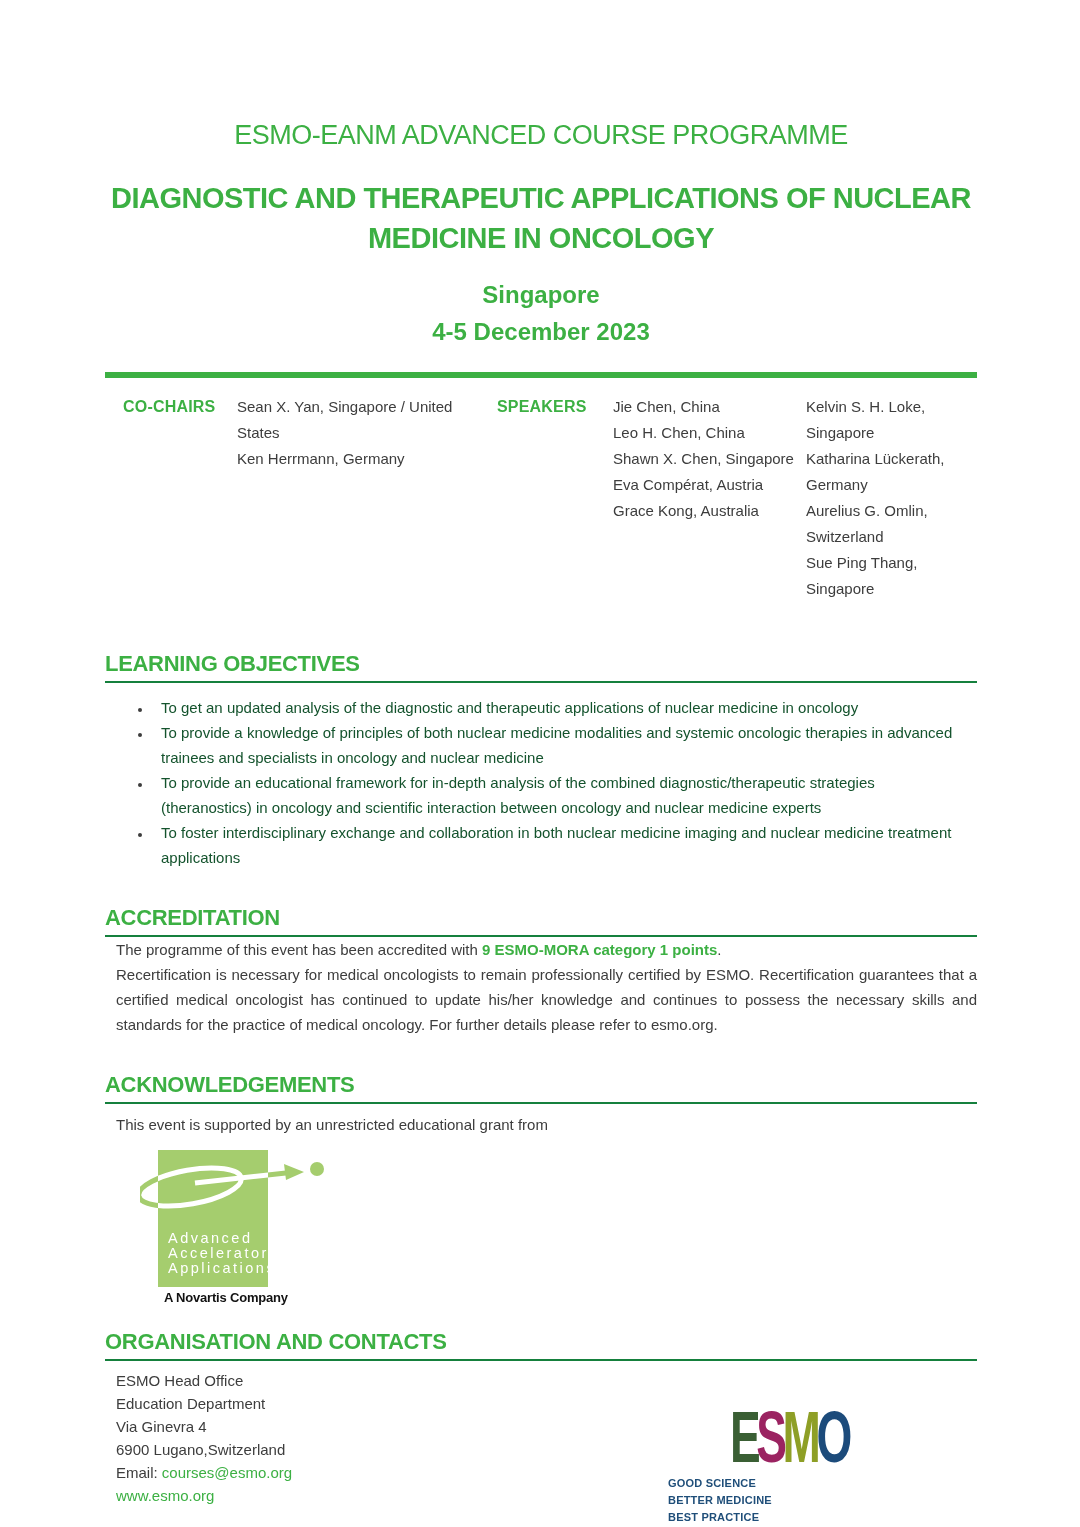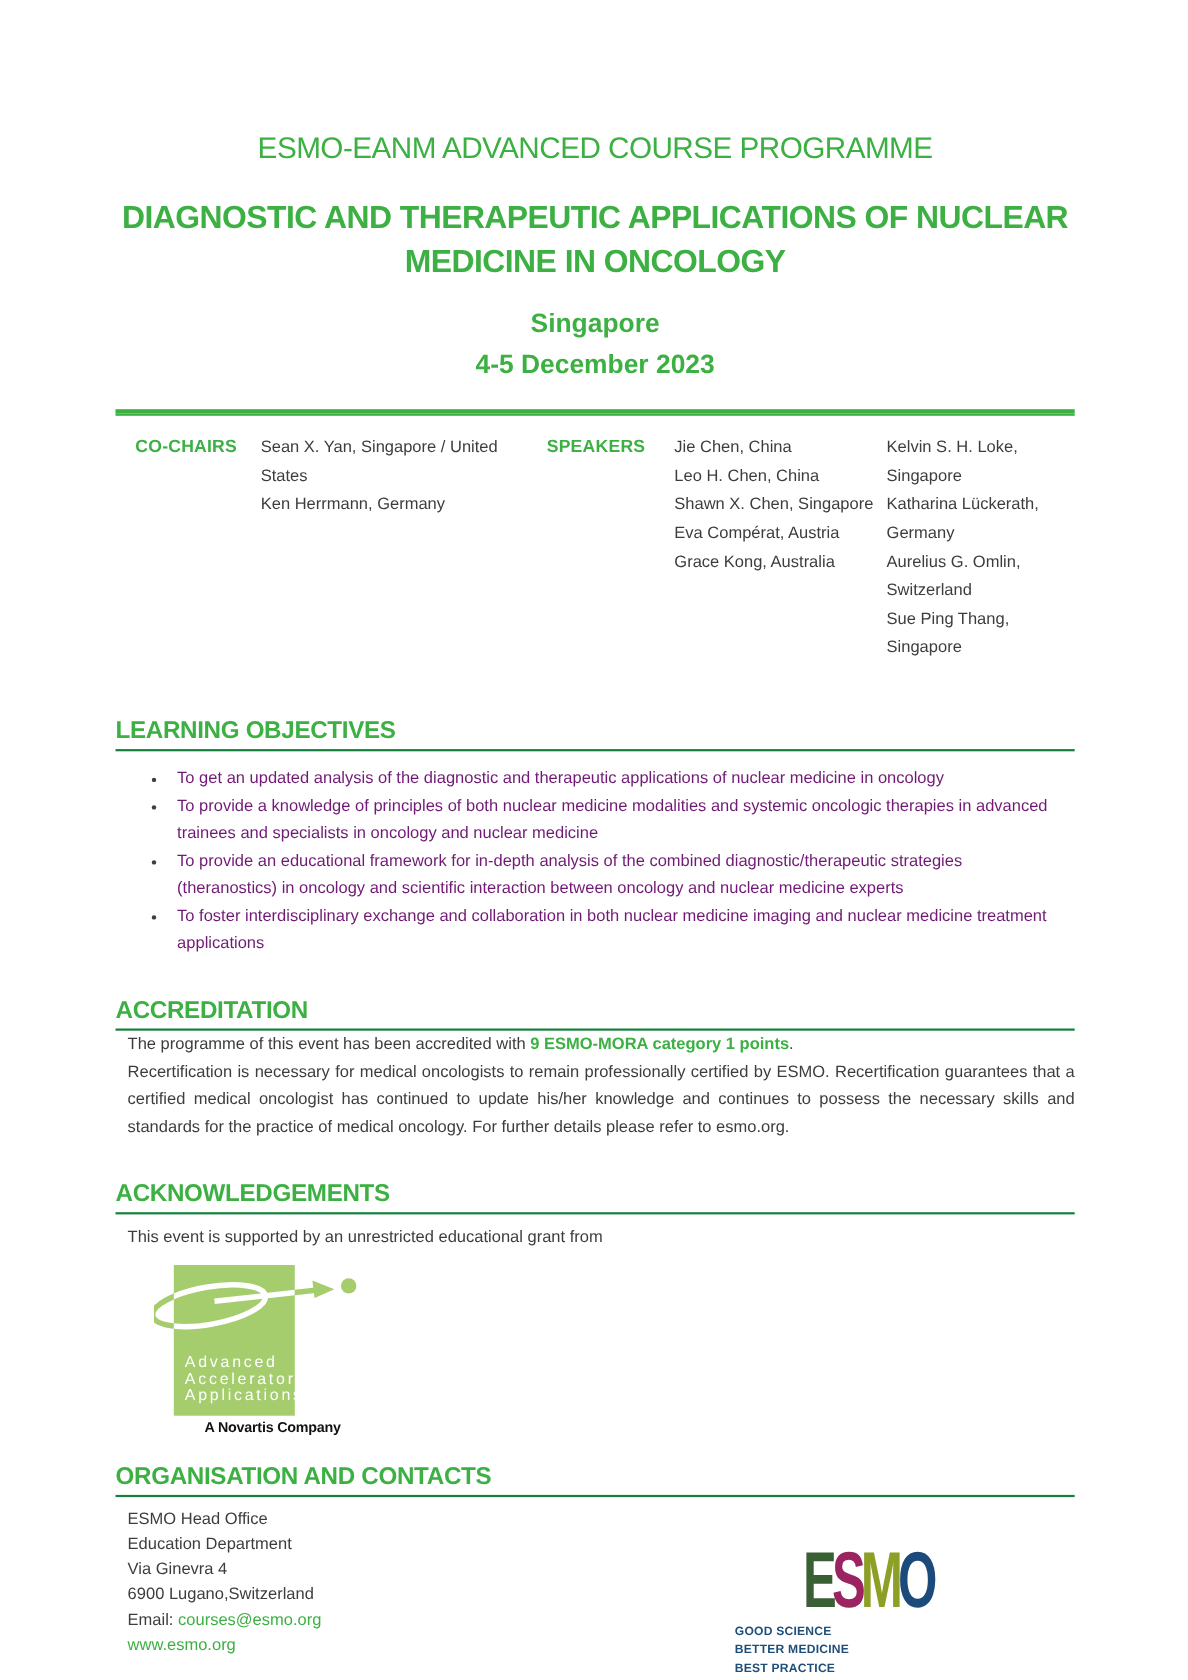--- a/index.html
+++ b/index.html
@@ -94,21 +94,21 @@
   .sec-accreditation .sec-heading { margin-top: 36px; }
   .sec-acknowledgements .sec-heading { margin-top: 36px; }
   .sec-organisation .sec-heading { margin-top: 24px; }
 
   .objectives {
     margin-top: 12px;
     list-style: disc;
     padding-left: 47px;
     font-size: 15px;
     line-height: 25px;
-    color: #701a75;
+    color: #14532d;
   }
   .objectives li { padding-left: 9px; padding-right: 10px; }
   .objectives li::marker { color: #3d3d3d; font-size: 12px; }
 
   .acc-body {
     padding-left: 11px;
     font-size: 15px;
     line-height: 25px;
   }
   .acc-body .justified { text-align: justify; }
@@ -118,21 +118,21 @@
     margin-top: 8px;
     padding-left: 11px;
     font-size: 15px;
     line-height: 25px;
   }
 
   
   .aaa-logo { margin-top: 10px; margin-left: 35px; display: block; }
   .novartis-line {
     margin-top: -2px;
-    margin-left: 81px;
+    margin-left: 59px;
     font-size: 13px;
     line-height: 16px;
     font-weight: 700;
     color: #121212;
     letter-spacing: -0.2px;
   }
 
   
   .sec-organisation { position: relative; }
   .org-address {

